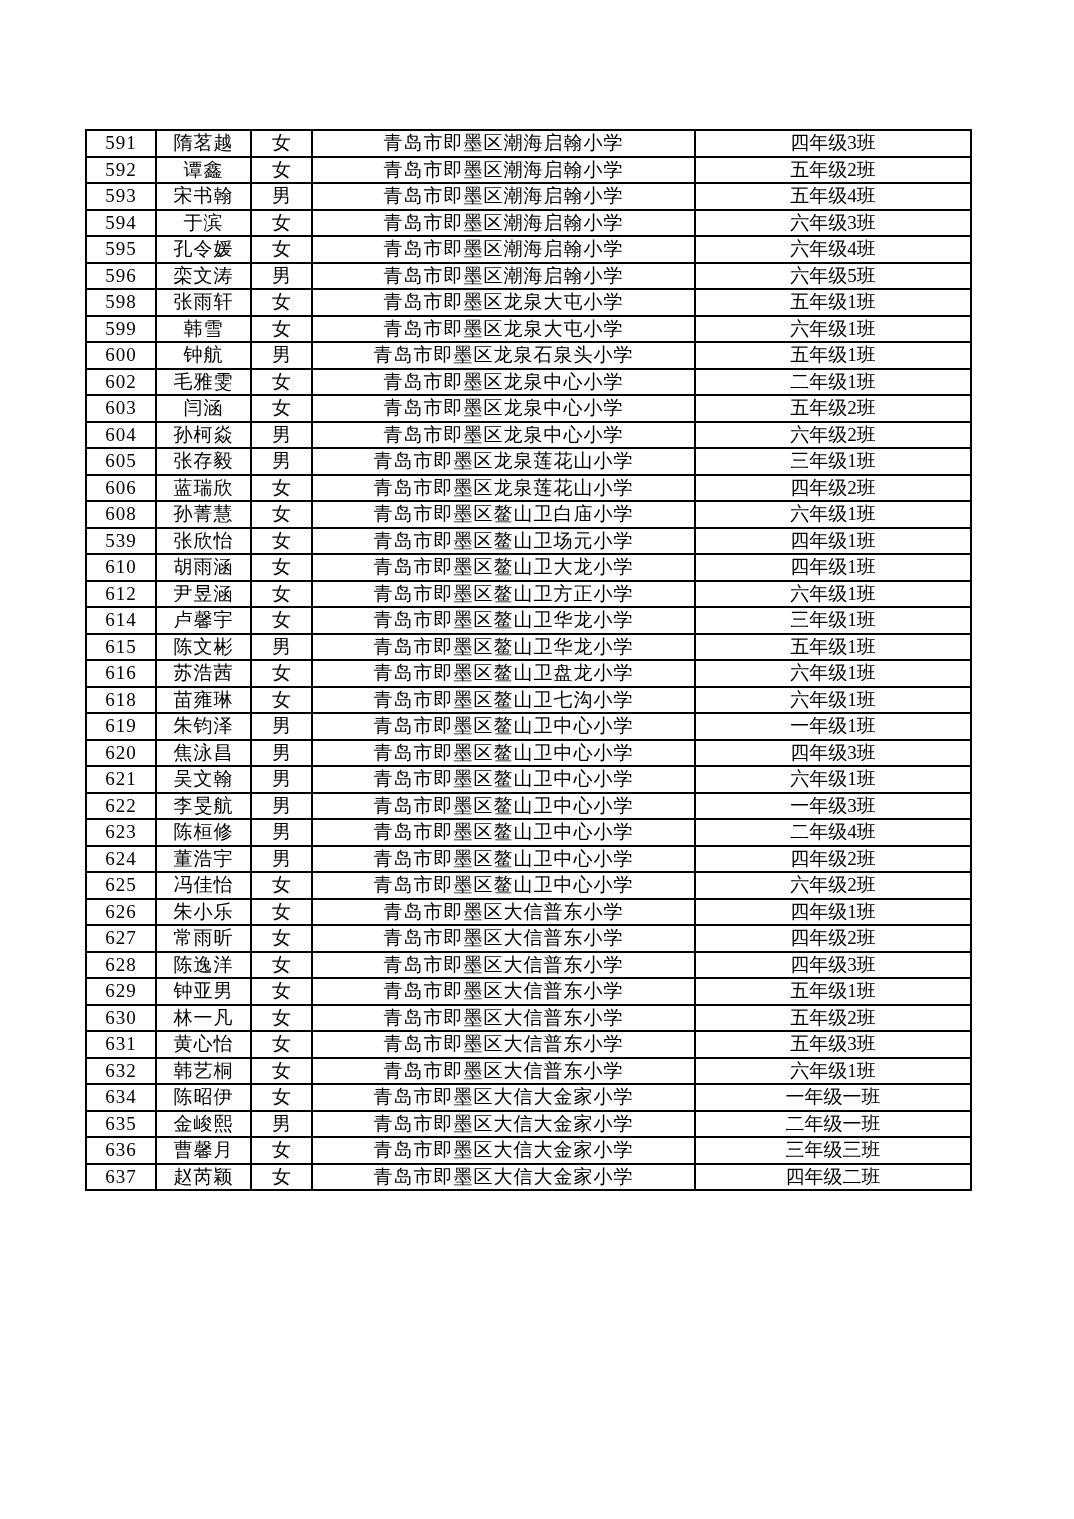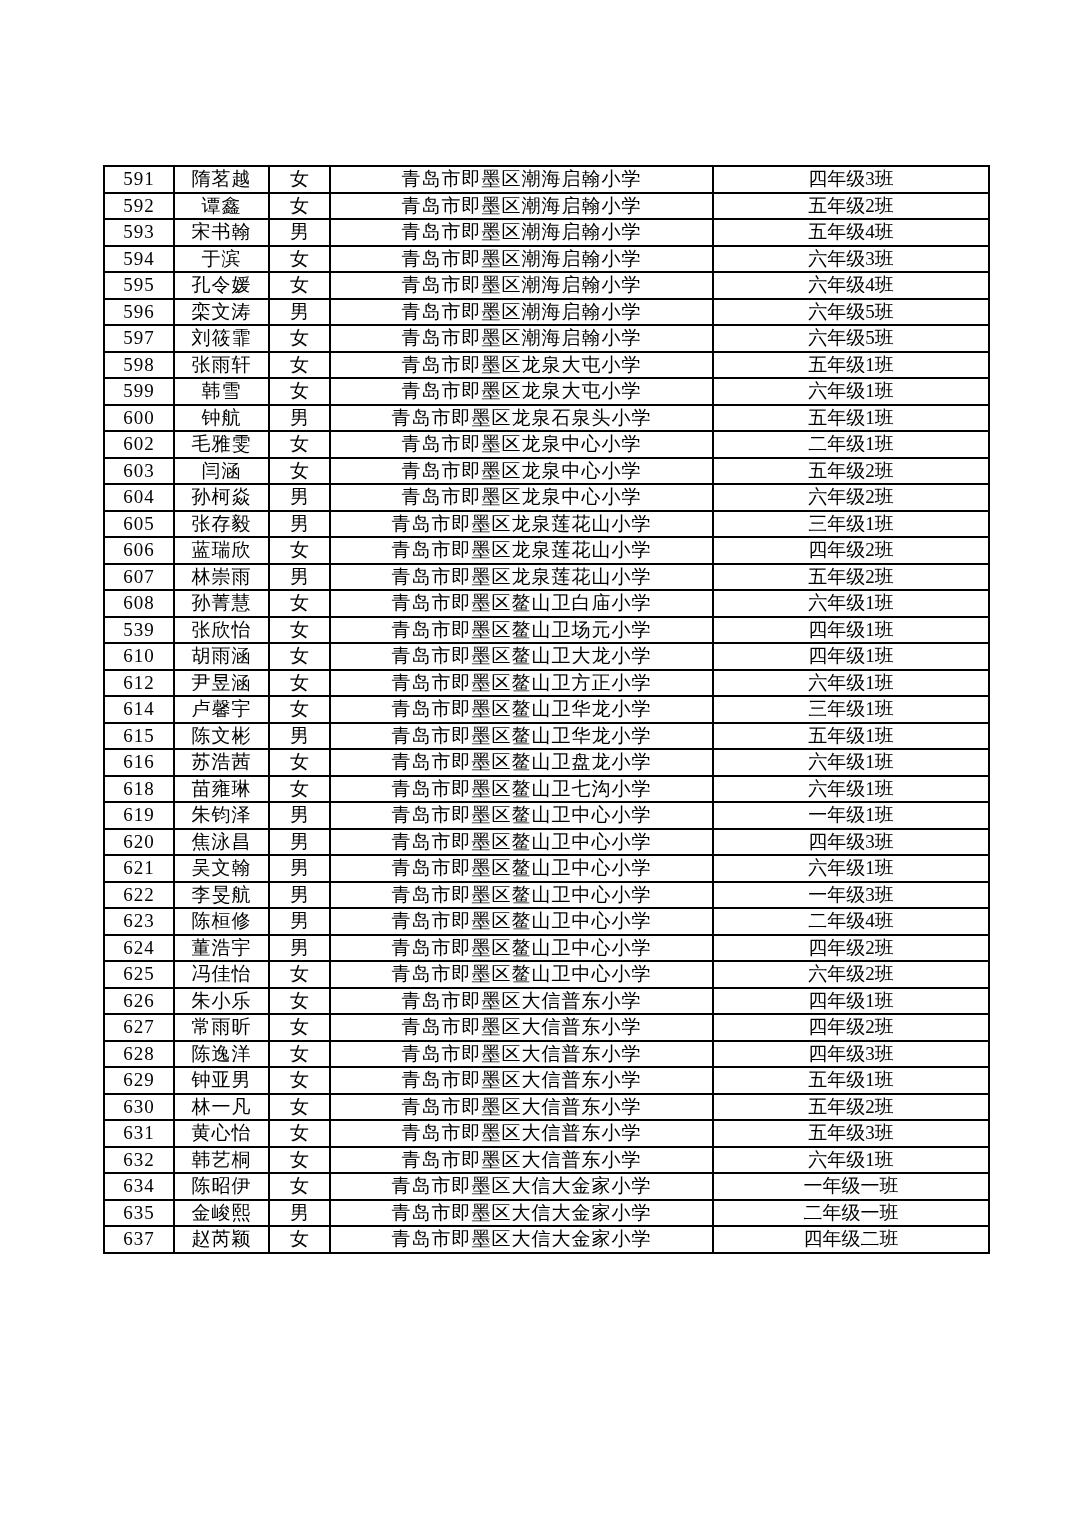--- a/index.html
+++ b/index.html
@@ -11,26 +11,25 @@
     position: relative;
     width: 1074px;
     height: 1519px;
     background: #ffffff;
     font-family: "Liberation Serif", "DejaVu Serif", serif;
     color: #000000;
     overflow: hidden;
   }
   table.roster {
     position: absolute;
-    left: 103px;
+    left: 85px;
     top: 129px;
     border-collapse: collapse;
     table-layout: fixed;
     width: 885px;
-    margin-top: 36px;
   }
   table.roster td {
     border: 2px solid #000000;
     height: 24.5px;
     padding: 0;
     text-align: center;
     vertical-align: middle;
     font-size: 19px;
     line-height: 24px;
     white-space: nowrap;
@@ -96,27 +95,20 @@
           <td class="col-grade_class">六年级4班</td>
         </tr>
         <tr>
           <td class="col-number">596</td>
           <td class="col-name">栾文涛</td>
           <td class="col-gender">男</td>
           <td class="col-school">青岛市即墨区潮海启翰小学</td>
           <td class="col-grade_class">六年级5班</td>
         </tr>
         <tr>
-          <td class="col-number">597</td>
-          <td class="col-name">刘筱霏</td>
-          <td class="col-gender">女</td>
-          <td class="col-school">青岛市即墨区潮海启翰小学</td>
-          <td class="col-grade_class">六年级5班</td>
-        </tr>
-        <tr>
           <td class="col-number">598</td>
           <td class="col-name">张雨轩</td>
           <td class="col-gender">女</td>
           <td class="col-school">青岛市即墨区龙泉大屯小学</td>
           <td class="col-grade_class">五年级1班</td>
         </tr>
         <tr>
           <td class="col-number">599</td>
           <td class="col-name">韩雪</td>
           <td class="col-gender">女</td>
@@ -159,27 +151,20 @@
           <td class="col-grade_class">三年级1班</td>
         </tr>
         <tr>
           <td class="col-number">606</td>
           <td class="col-name">蓝瑞欣</td>
           <td class="col-gender">女</td>
           <td class="col-school">青岛市即墨区龙泉莲花山小学</td>
           <td class="col-grade_class">四年级2班</td>
         </tr>
         <tr>
-          <td class="col-number">607</td>
-          <td class="col-name">林崇雨</td>
-          <td class="col-gender">男</td>
-          <td class="col-school">青岛市即墨区龙泉莲花山小学</td>
-          <td class="col-grade_class">五年级2班</td>
-        </tr>
-        <tr>
           <td class="col-number">608</td>
           <td class="col-name">孙菁慧</td>
           <td class="col-gender">女</td>
           <td class="col-school">青岛市即墨区鳌山卫白庙小学</td>
           <td class="col-grade_class">六年级1班</td>
         </tr>
         <tr>
           <td class="col-number">539</td>
           <td class="col-name">张欣怡</td>
           <td class="col-gender">女</td>
@@ -332,20 +317,27 @@
           <td class="col-gender">女</td>
           <td class="col-school">青岛市即墨区大信大金家小学</td>
           <td class="col-grade_class">一年级一班</td>
         </tr>
         <tr>
           <td class="col-number">635</td>
           <td class="col-name">金峻熙</td>
           <td class="col-gender">男</td>
           <td class="col-school">青岛市即墨区大信大金家小学</td>
           <td class="col-grade_class">二年级一班</td>
+        </tr>
+        <tr>
+          <td class="col-number">636</td>
+          <td class="col-name">曹馨月</td>
+          <td class="col-gender">女</td>
+          <td class="col-school">青岛市即墨区大信大金家小学</td>
+          <td class="col-grade_class">三年级三班</td>
         </tr>
         <tr>
           <td class="col-number">637</td>
           <td class="col-name">赵芮颖</td>
           <td class="col-gender">女</td>
           <td class="col-school">青岛市即墨区大信大金家小学</td>
           <td class="col-grade_class">四年级二班</td>
         </tr>
       </tbody>
   </table>

